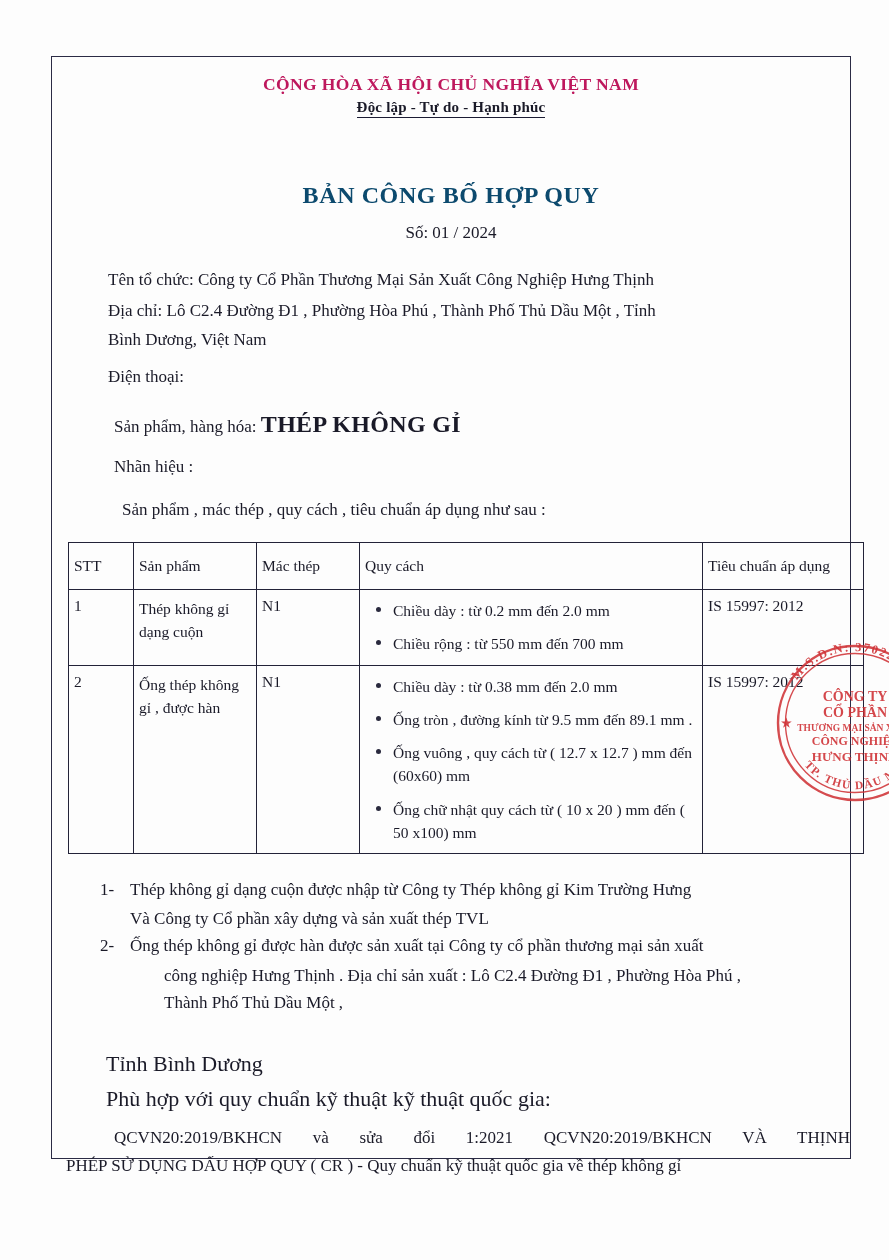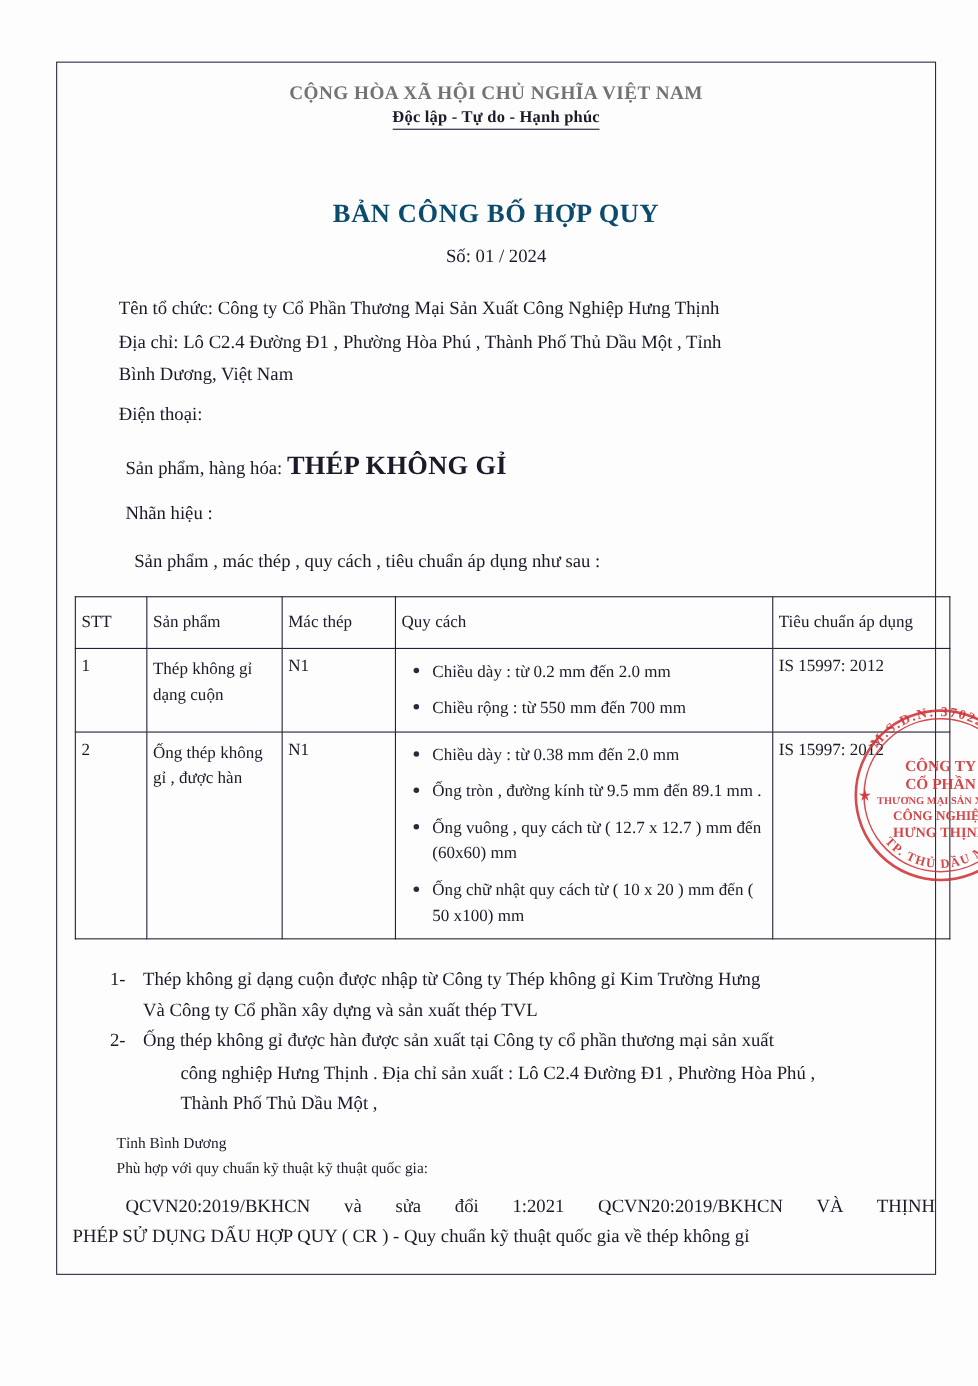--- a/index.html
+++ b/index.html
@@ -38,21 +38,21 @@
     top: 70px;
     width: 770px;
     box-sizing: border-box;
   }
   .center { text-align: center; }
 
   .nation-title {
     font-weight: bold;
     font-size: 17.5px;
     letter-spacing: 0.4px;
-    color: #737373;
+    color: #be185d;
     margin-top: 4px;
   }
   .nation-sub {
     font-weight: bold;
     font-size: 15px;
     margin-top: 4px;
     display: inline-block;
     border-bottom: 1.3px solid #1b1b33;
     padding-bottom: 1px;
     letter-spacing: 0.2px;
@@ -153,21 +153,21 @@
   .note-num {
     width: 30px;
     flex: 0 0 30px;
     padding-left: 34px;
     box-sizing: content-box;
   }
   .note-txt { flex: 1; }
   .note-cont { padding-left: 98px; }
   .note-cont2 { padding-left: 64px; }
 
-  .tail { margin-top: 14px; font-size: 14px; line-height: 1.6; }
+  .tail { margin-top: 30px; font-size: 22px; line-height: 1.6; }
   .tail .l1 { padding-left: 40px; }
   .qc-block {
     margin-top: 8px;
     font-size: 17px;
     line-height: 1.62;
   }
   .qc-1 {
     padding-left: 48px;
     text-align: justify;
     text-align-last: justify;

